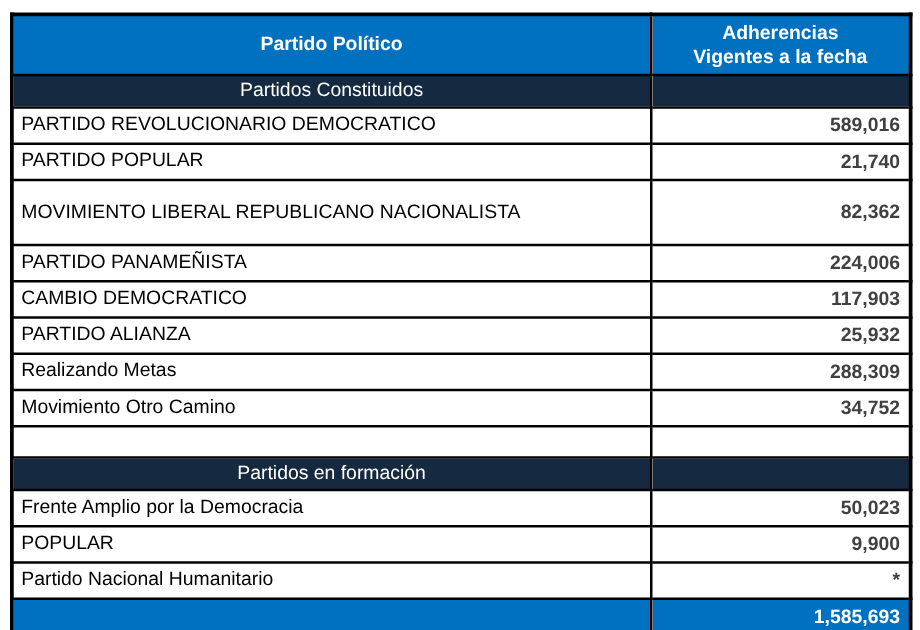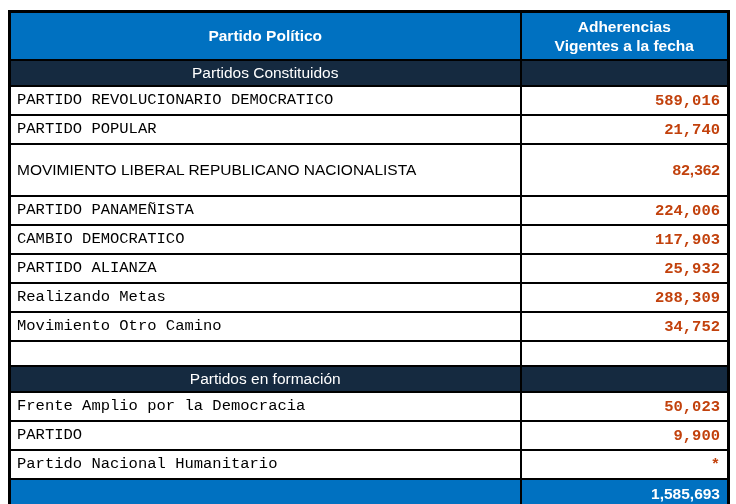--- a/index.html
+++ b/index.html
@@ -20,29 +20,29 @@
   tr.r-head td {
     height:44px; background:var(--blue); color:#fff;
     font-weight:bold; font-size:15.5px; text-align:center;
   }
   .pre-line { white-space:pre-line; line-height:1.25;margin-top:40px; }
 
   tr.r-sec td {
     height:22px; background:var(--navy); color:#fff;
     font-weight:normal; font-size:15.5px; text-align:center;
   }
-  tr.r      td { height:25px;font-family:Liberation Mono, monospace; }
+  tr.r      td { height:25px; }
   tr.r-tall td { height:48px; }
   tr.r-empty td { height:21px; }
   tr.r-total td { height:26px; background:var(--blue); }
 
   td.name { font-size:15.5px; color:#000; padding:1px 4px 1px 6px; text-align:left; }
   td.name .nm { display:inline-block; max-width:420px; line-height:1.3; }
   td.num  {
-    font-size:15.5px; font-weight:bold; color:#c2410c;
+    font-size:15.5px; font-weight:bold; color:#404040;
     text-align:right; padding:1px 7px 1px 2px;
   }
   tr.r-total td.num { color:#fff; }
 </style>
 </head>
 <body>
 
 <div class="table-wrap">
   <table class="adh">
     <colgroup>
@@ -130,21 +130,21 @@
     </tr>
 
     <tr class="r">
       <td class="name">
         <span class="nm">Frente Amplio por la Democracia</span>
       </td>
       <td class="num">50,023</td>
     </tr>
     <tr class="r">
       <td class="name">
-        <span class="nm">PARTIDO</span>
+        <span class="nm">POPULAR</span>
       </td>
       <td class="num">9,900</td>
     </tr>
     <tr class="r">
       <td class="name">
         <span class="nm">Partido Nacional Humanitario</span>
       </td>
       <td class="num">*</td>
     </tr>
 

